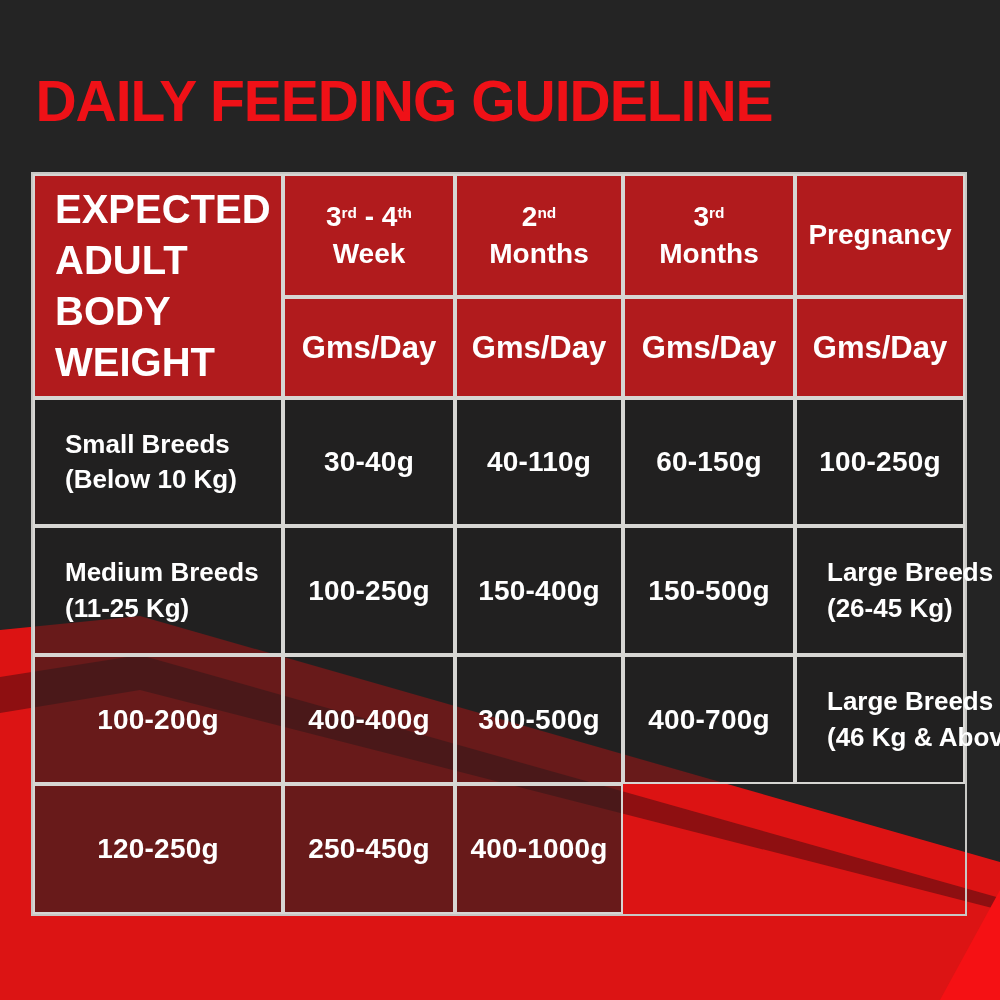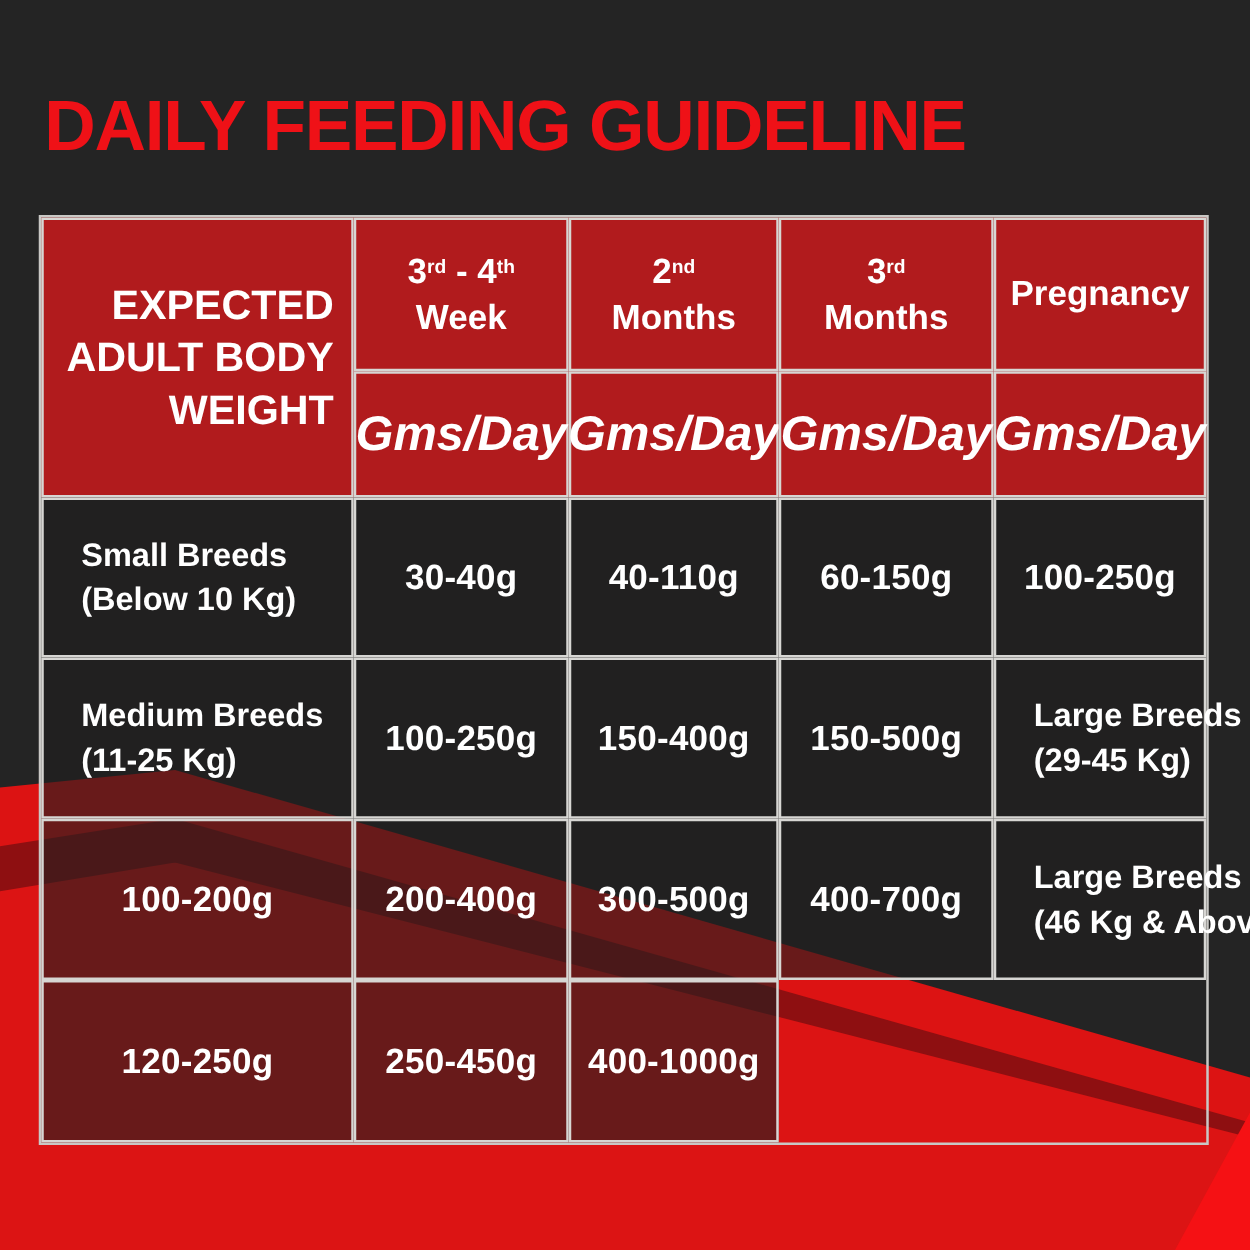--- a/index.html
+++ b/index.html
@@ -44,29 +44,29 @@
   }
   .cell{
     box-sizing:border-box;border:2px solid #d7d6d3;
     display:flex;align-items:center;justify-content:center;
     color:#fff;font-weight:bold;text-align:center;
   }
   .cell-red{background:#b11b1d;}
   .cell-dark{background:rgba(33,31,31,0.62);}
   .corner-cell{
     grid-row:1 / span 2;grid-column:1;
-    justify-content:flex-start;text-align:right;
-    padding-right:14px;
-    font-size:33px;line-height:1.27;
+    justify-content:flex-start;text-align:left;
+    padding-left:20px;padding-right:14px;
+    font-size:40px;line-height:1.27;
   }
   .period-cell{font-size:28px;line-height:1.3;}
   .period-cell sup{
     font-size:0.55em;position:relative;top:-0.5em;vertical-align:baseline;
   }
-  .unit-cell{font-size:39px;font-style:italic;}
+  .unit-cell{font-size:31px;}
   .label-cell{
     justify-content:flex-start;text-align:left;
     padding-left:30px;padding-right:8px;
     font-size:26px;line-height:1.35;white-space:nowrap;
   }
   .value-cell{font-size:28px;letter-spacing:0.2px;}
 </style>
 </head>
 <body>
 
@@ -110,24 +110,24 @@
     <div class="cell cell-dark value-cell">100-250g</div>
 
     <div class="cell cell-dark label-cell">
       <span><span>Medium Breeds</span><br><span>(11-25 Kg)</span></span>
     </div>
     <div class="cell cell-dark value-cell">100-250g</div>
     <div class="cell cell-dark value-cell">150-400g</div>
     <div class="cell cell-dark value-cell">150-500g</div>
 
     <div class="cell cell-dark label-cell">
-      <span><span>Large Breeds</span><br><span>(29-45 Kg)</span></span>
+      <span><span>Large Breeds</span><br><span>(26-45 Kg)</span></span>
     </div>
     <div class="cell cell-dark value-cell">100-200g</div>
-    <div class="cell cell-dark value-cell">200-400g</div>
+    <div class="cell cell-dark value-cell">400-400g</div>
     <div class="cell cell-dark value-cell">300-500g</div>
     <div class="cell cell-dark value-cell">400-700g</div>
 
     <div class="cell cell-dark label-cell">
       <span><span>Large Breeds</span><br><span>(46 Kg &amp; Above)</span></span>
     </div>
     <div class="cell cell-dark value-cell">120-250g</div>
     <div class="cell cell-dark value-cell">250-450g</div>
     <div class="cell cell-dark value-cell">400-1000g</div>
 

